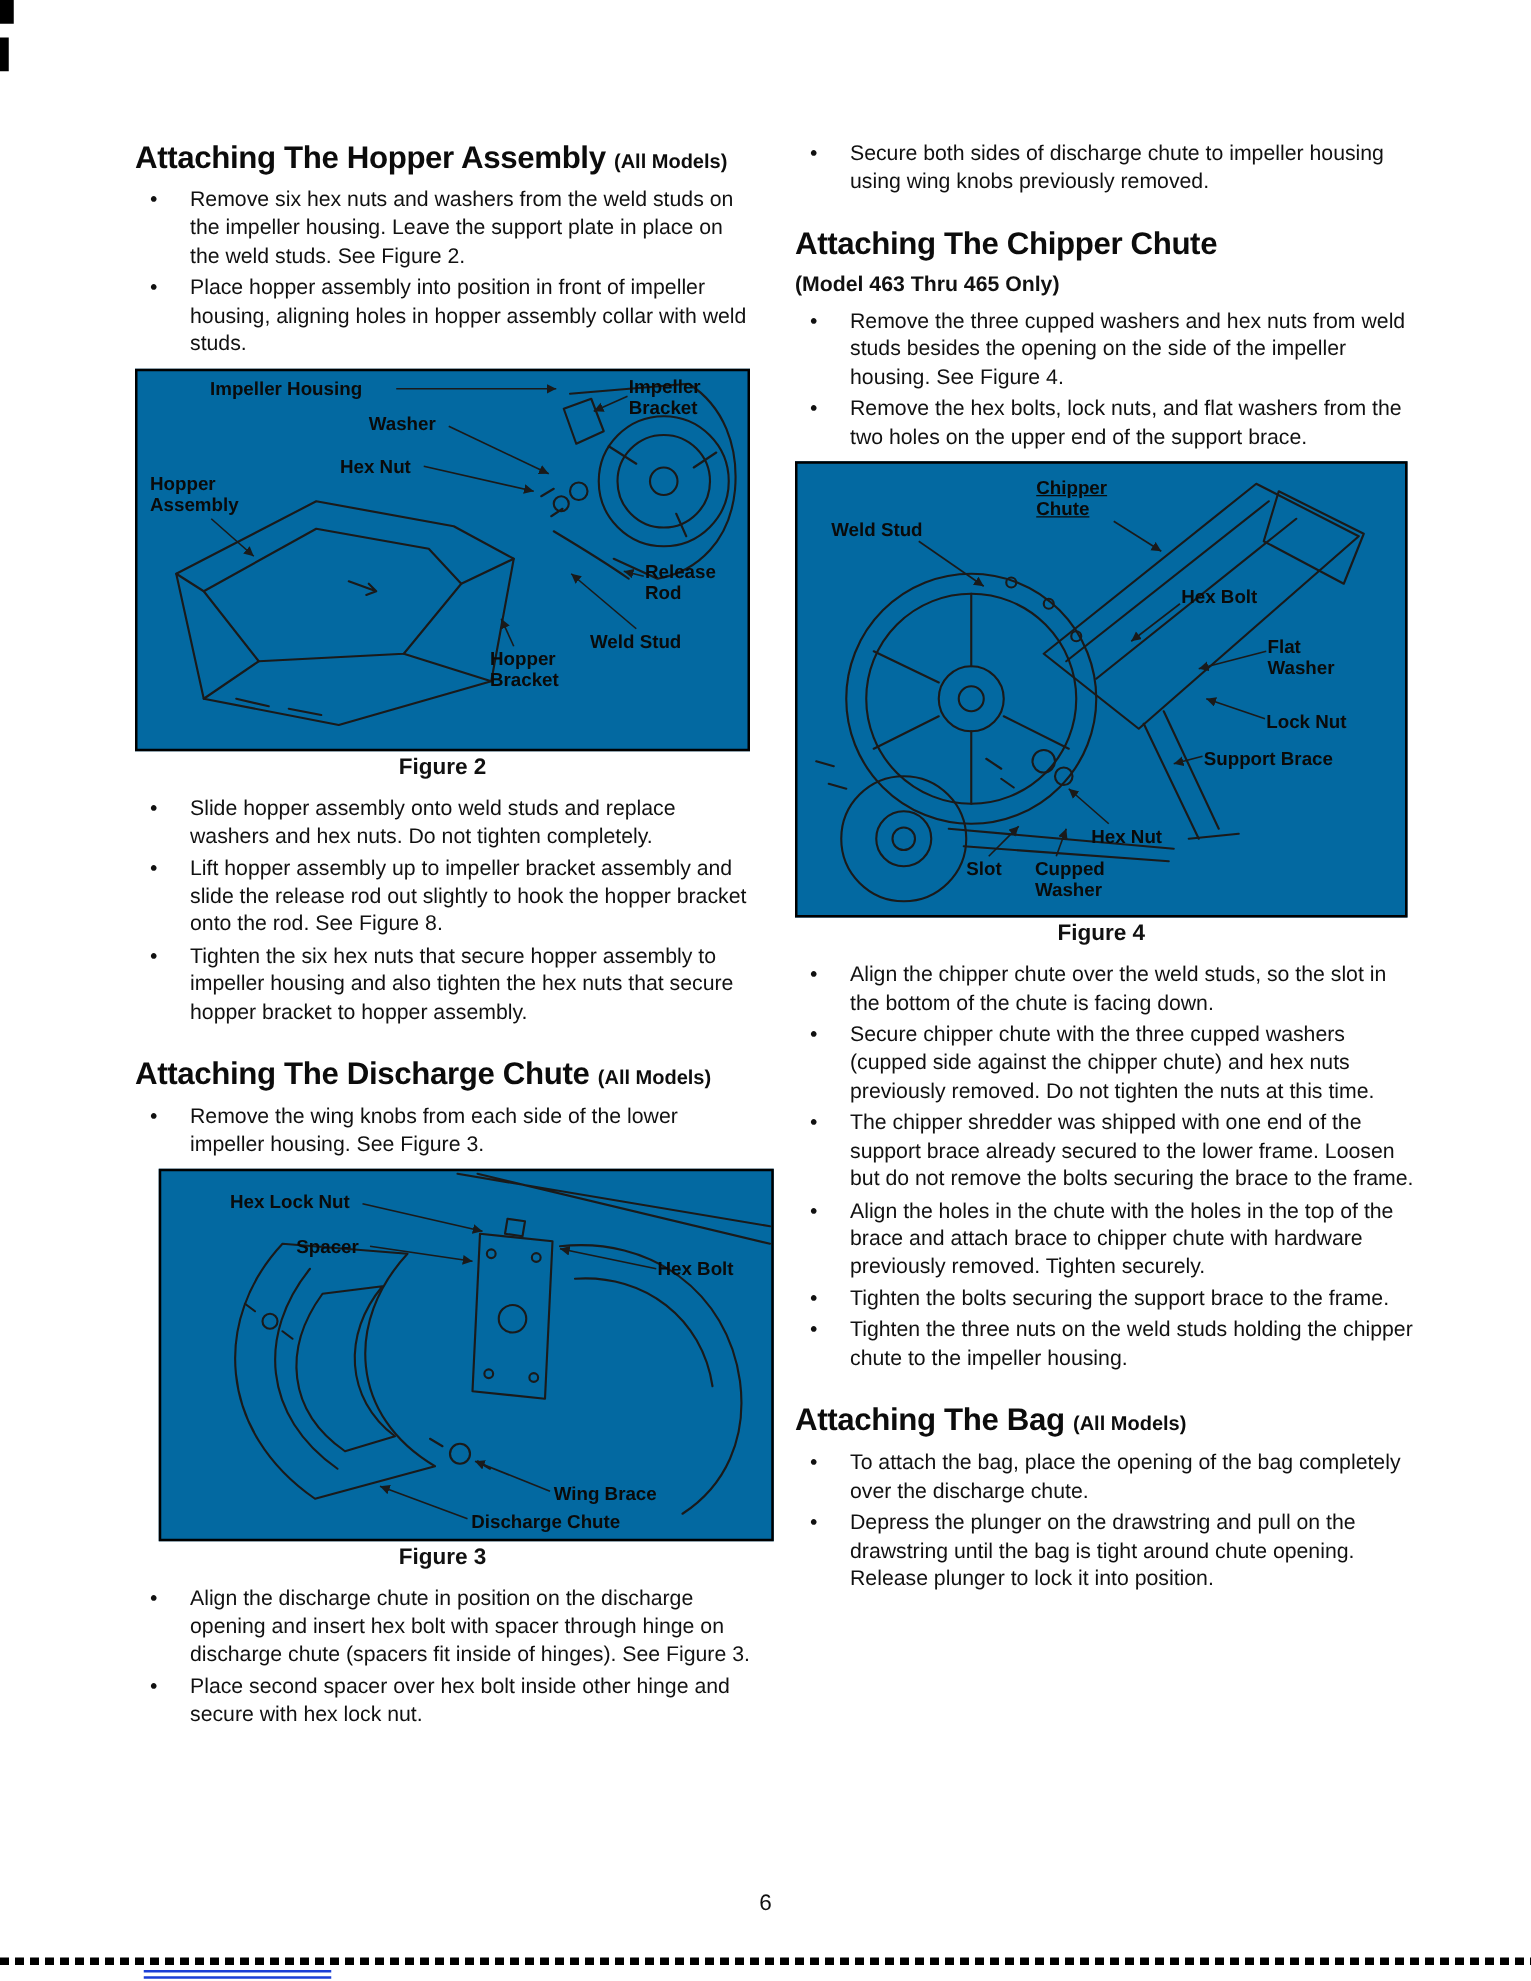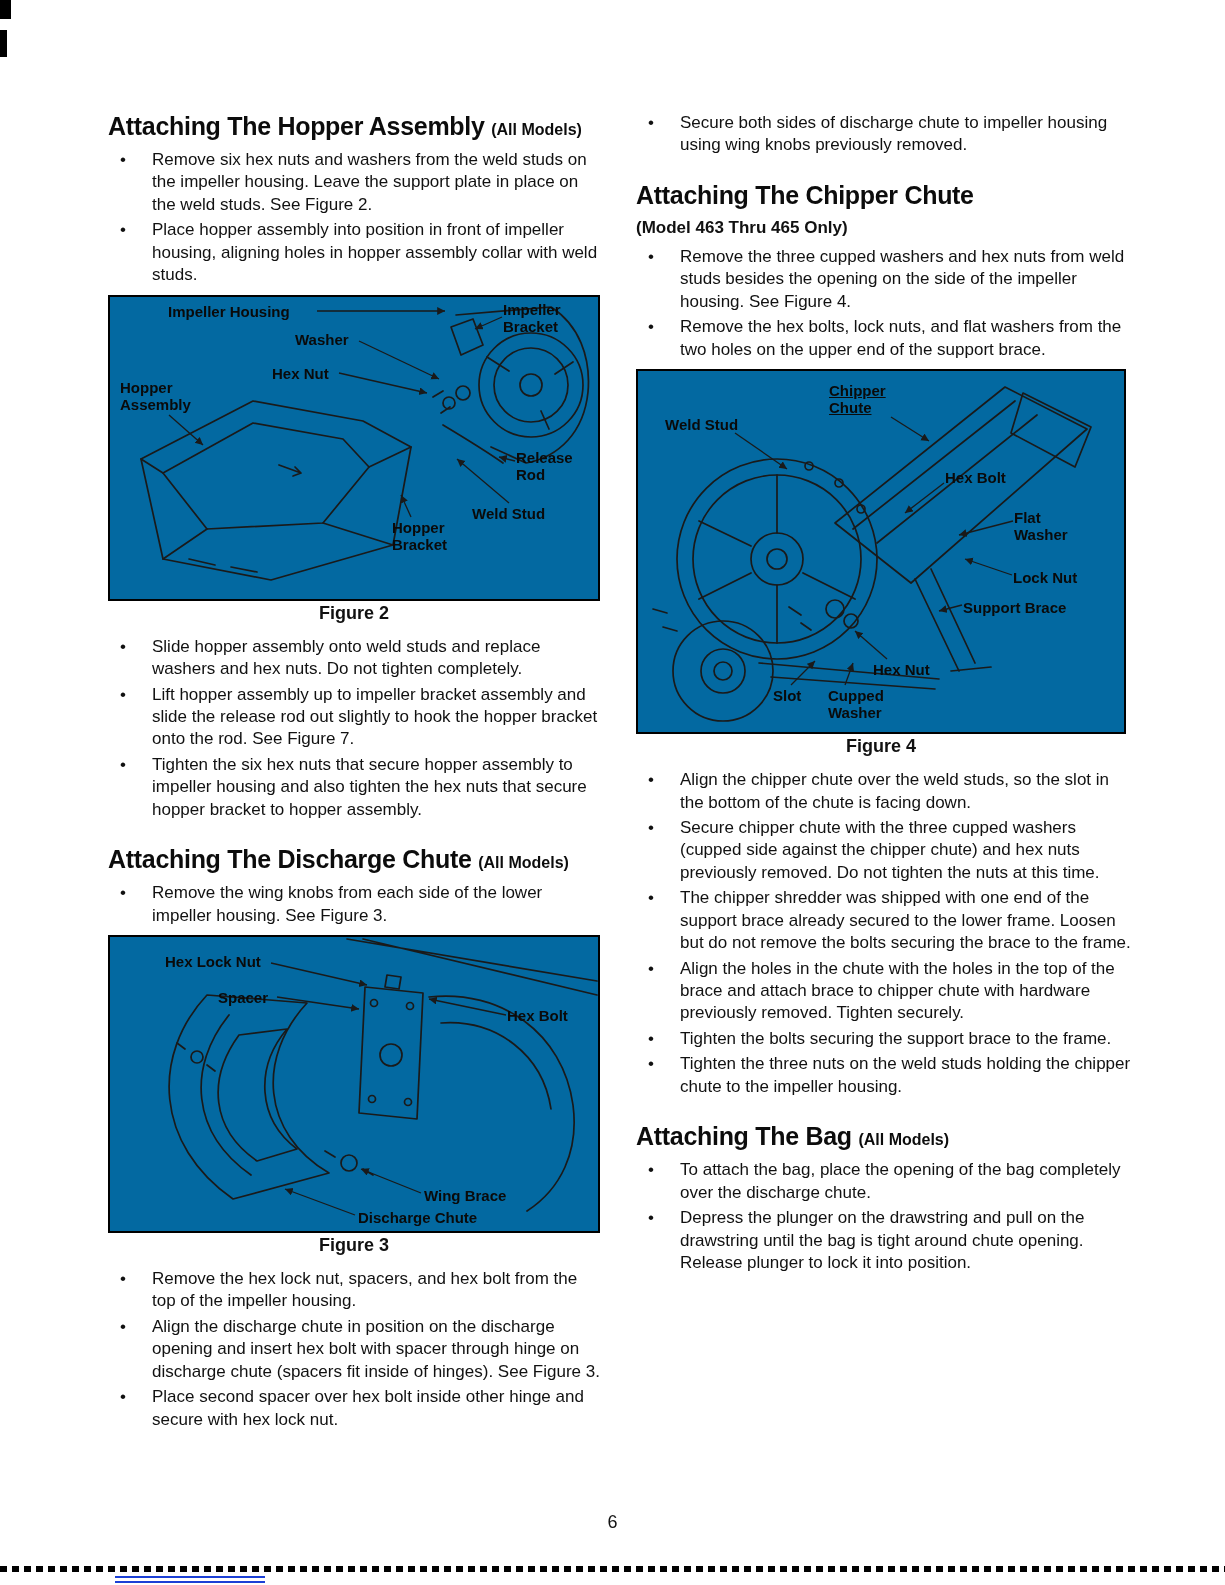--- a/index.html
+++ b/index.html
@@ -15,21 +15,21 @@
   h2.section-title.first { margin-top:0; }
   h2 .models { font-size:16px; letter-spacing:0; }
   .sub-title { font-size:17px; font-weight:bold; margin:0 0 8px 0; }
 
   ul.bullets { list-style:none; margin:0 0 4px 0; }
   ul.bullets li { position:relative; padding-left:44px; font-size:17px; line-height:1.32; margin-bottom:3px; }
   ul.bullets li::before { content:"\2022"; position:absolute; left:12px; top:0; font-size:17px; }
 
   .figure { position:relative; border:2.5px solid #000; background:#0369a1; margin:8px 0 2px 0; }
   .fig2 { width:492px; height:306px; }
-  .fig3 { width:492px; height:298px; }
+  .fig3 { width:492px; height:298px;margin-left:19px; }
   .fig4 { width:490px; height:365px; }
   .figure svg { position:absolute; inset:0; width:100%; height:100%; }
   .fig-label { position:absolute; font-weight:bold; font-size:15px; line-height:1.15; color:#0a0a0a; }
   .fig-caption { font-weight:bold; font-size:18px; text-align:center; margin:2px 0 12px 0; }
   .cap-left  { width:492px; }
   .cap-right { width:490px; }
 
   .page-number { position:absolute; left:0; right:0; top:1512px; text-align:center; font-size:18px; }
 
   .artifact { position:absolute; background:#000; }
@@ -99,21 +99,21 @@
       <div class="fig-label" style="left:162px;top:68px;">Hex Nut</div>
       <div class="fig-label" style="left:10px;top:82px;width:80px;">Hopper Assembly</div>
       <div class="fig-label" style="left:406px;top:152px;width:70px;">Release Rod</div>
       <div class="fig-label" style="left:362px;top:208px;">Weld Stud</div>
       <div class="fig-label" style="left:282px;top:222px;width:70px;">Hopper Bracket</div>
     </figure>
     <div class="fig-caption cap-left">Figure 2</div>
 
     <ul class="bullets">
       <li>Slide hopper assembly onto weld studs and replace washers and hex nuts. Do not tighten completely.</li>
-      <li>Lift hopper assembly up to impeller bracket assembly and slide the release rod out slightly to hook the hopper bracket onto the rod. See Figure 7.</li>
+      <li>Lift hopper assembly up to impeller bracket assembly and slide the release rod out slightly to hook the hopper bracket onto the rod. See Figure 8.</li>
       <li>Tighten the six hex nuts that secure hopper assembly to impeller housing and also tighten the hex nuts that secure hopper bracket to hopper assembly.</li>
     </ul>
 
     <h2 class="section-title"><span>Attaching The Discharge Chute</span> <span class="models">(All Models)</span></h2>
 
     <ul class="bullets">
       <li>Remove the wing knobs from each side of the lower impeller housing. See Figure 3.</li>
     </ul>
 
     <figure class="figure fig3">
@@ -152,21 +152,20 @@
       </svg>
       <div class="fig-label" style="left:55px;top:16px;">Hex Lock Nut</div>
       <div class="fig-label" style="left:108px;top:52px;">Spacer</div>
       <div class="fig-label" style="left:397px;top:70px;">Hex Bolt</div>
       <div class="fig-label" style="left:314px;top:250px;">Wing Brace</div>
       <div class="fig-label" style="left:248px;top:272px;">Discharge Chute</div>
     </figure>
     <div class="fig-caption cap-left">Figure 3</div>
 
     <ul class="bullets">
-      <li>Remove the hex lock nut, spacers, and hex bolt from the top of the impeller housing.</li>
       <li>Align the discharge chute in position on the discharge opening and insert hex bolt with spacer through hinge on discharge chute (spacers fit inside of hinges). See Figure 3.</li>
       <li>Place second spacer over hex bolt inside other hinge and secure with hex lock nut.</li>
     </ul>
   </div>
 
   <div class="col col-right">
 
     <ul class="bullets">
       <li>Secure both sides of discharge chute to impeller housing using wing knobs previously removed.</li>
     </ul>

